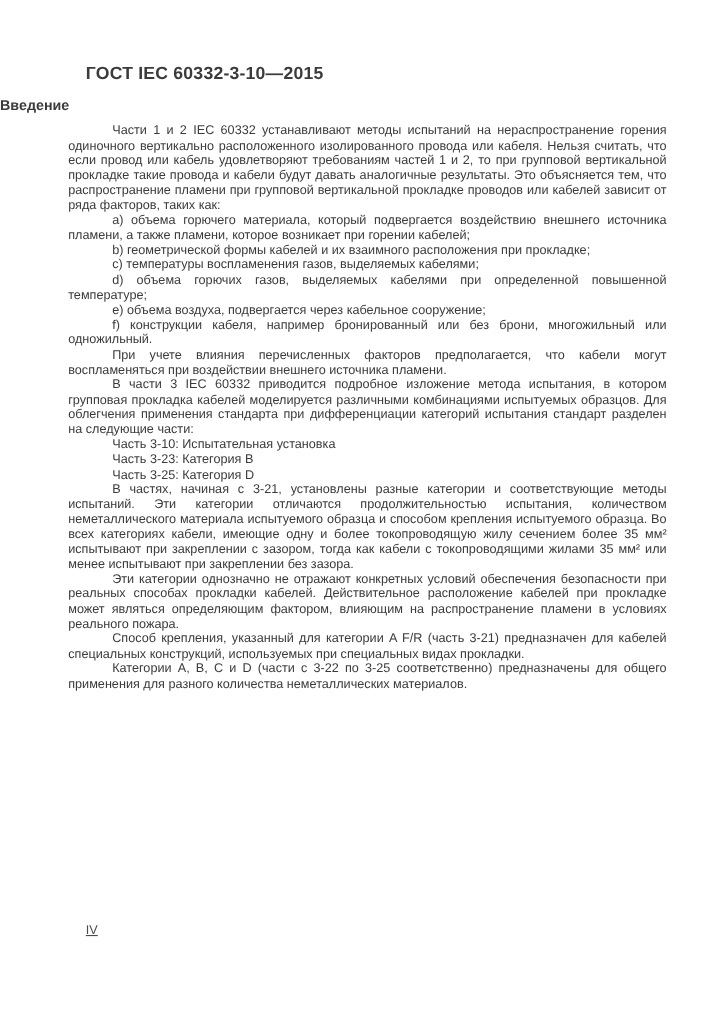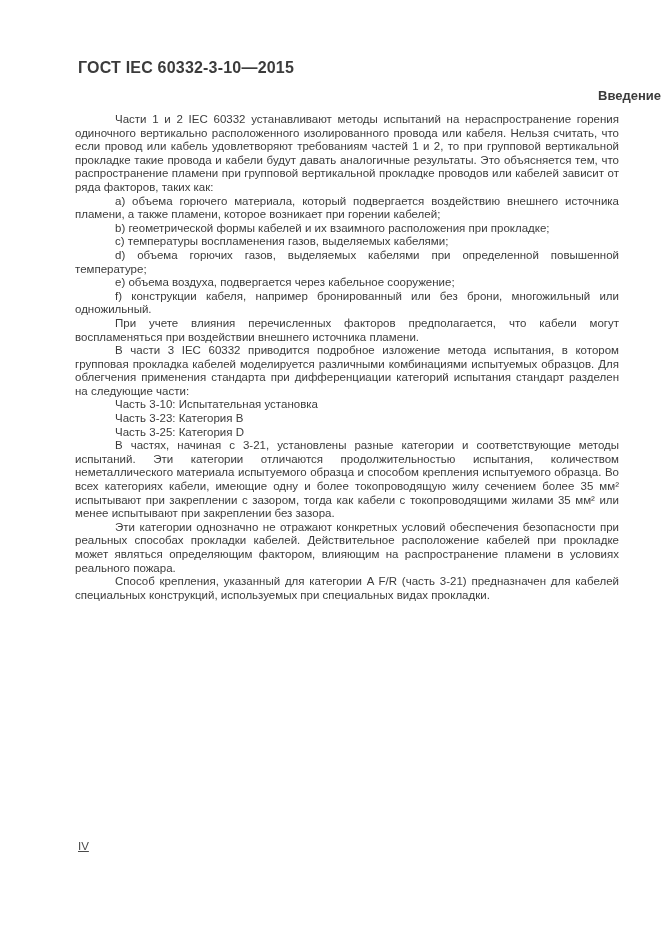--- a/index.html
+++ b/index.html
@@ -22,33 +22,32 @@
     font-size: 16px;
     font-weight: bold;
     letter-spacing: 0.2px;
     white-space: nowrap;
   }
   .doc-title {
     position: absolute;
     left: 0;
     top: 88px;
     width: 661px;
-    text-align: right;
+    text-align: left;
     font-size: 13px;
     font-weight: bold;
   }
   .doc-body {
     position: absolute;
     left: 62px;
     top: 113px;
     width: 544px;
     font-size: 11.5px;
     line-height: 13.6px;
     text-align: justify;
-    margin-left: 13px;
   }
   .para {
     margin: 0;
     text-indent: 40px;
   }
   .doc-footer {
     position: absolute;
     left: 78px;
     top: 840px;
     font-size: 11.5px;
@@ -72,15 +71,16 @@
   <p class="para">e) объема воздуха, подвергается через кабельное сооружение;</p>
   <p class="para">f) конструкции кабеля, например бронированный или без брони, многожильный или одножильный.</p>
   <p class="para">При учете влияния перечисленных факторов предполагается, что кабели могут воспламеняться при воздействии внешнего источника пламени.</p>
   <p class="para">В части 3 IEC 60332 приводится подробное изложение метода испытания, в котором групповая прокладка кабелей моделируется различными комбинациями испытуемых образцов. Для облегчения применения стандарта при дифференциации категорий испытания стандарт разделен на следующие части:</p>
   <p class="para">Часть 3-10: Испытательная установка</p>
   <p class="para">Часть 3-23: Категория B</p>
   <p class="para">Часть 3-25: Категория D</p>
   <p class="para">В частях, начиная с 3-21, установлены разные категории и соответствующие методы испытаний. Эти категории отличаются продолжительностью испытания, количеством неметаллического материала испытуемого образца и способом крепления испытуемого образца. Во всех категориях кабели, имеющие одну и более токопроводящую жилу сечением более 35 мм² испытывают при закреплении с зазором, тогда как кабели с токопроводящими жилами 35 мм² или менее испытывают при закреплении без зазора.</p>
   <p class="para">Эти категории однозначно не отражают конкретных условий обеспечения безопасности при реальных способах прокладки кабелей. Действительное расположение кабелей при прокладке может являться определяющим фактором, влияющим на распространение пламени в условиях реального пожара.</p>
   <p class="para">Способ крепления, указанный для категории A F/R (часть 3-21) предназначен для кабелей специальных конструкций, используемых при специальных видах прокладки.</p>
+  <p class="para">Категории A, B, C и D (части с 3-22 по 3-25 соответственно) предназначены для общего применения для разного количества неметаллических материалов.</p>
 </div>
 
 <div class="doc-footer">IV</div>
 
 </body></html>

